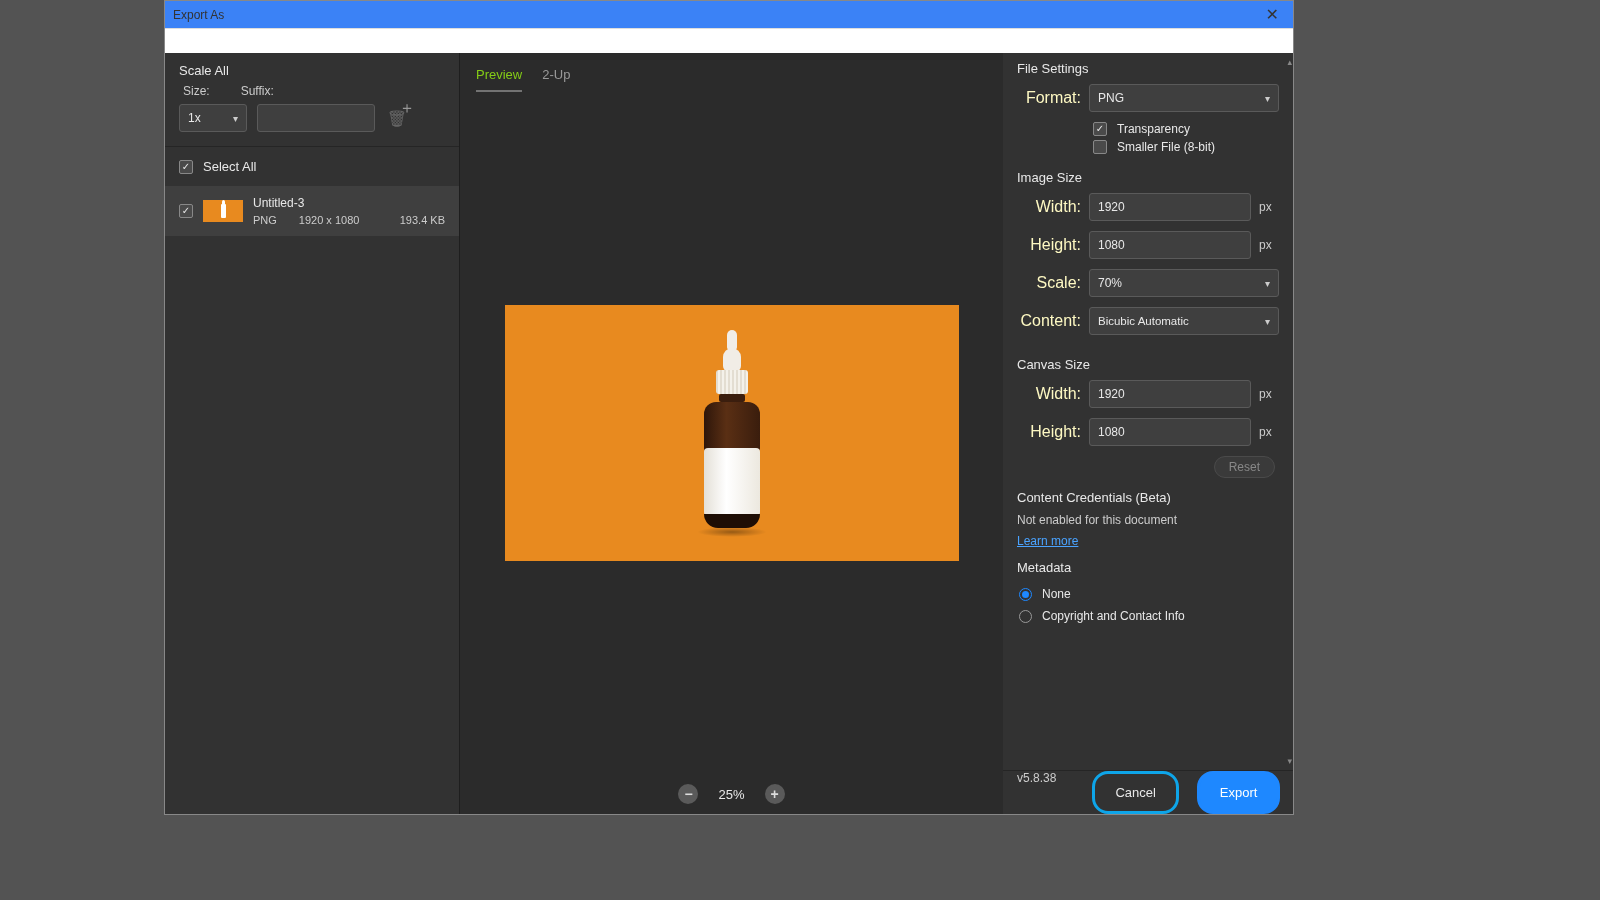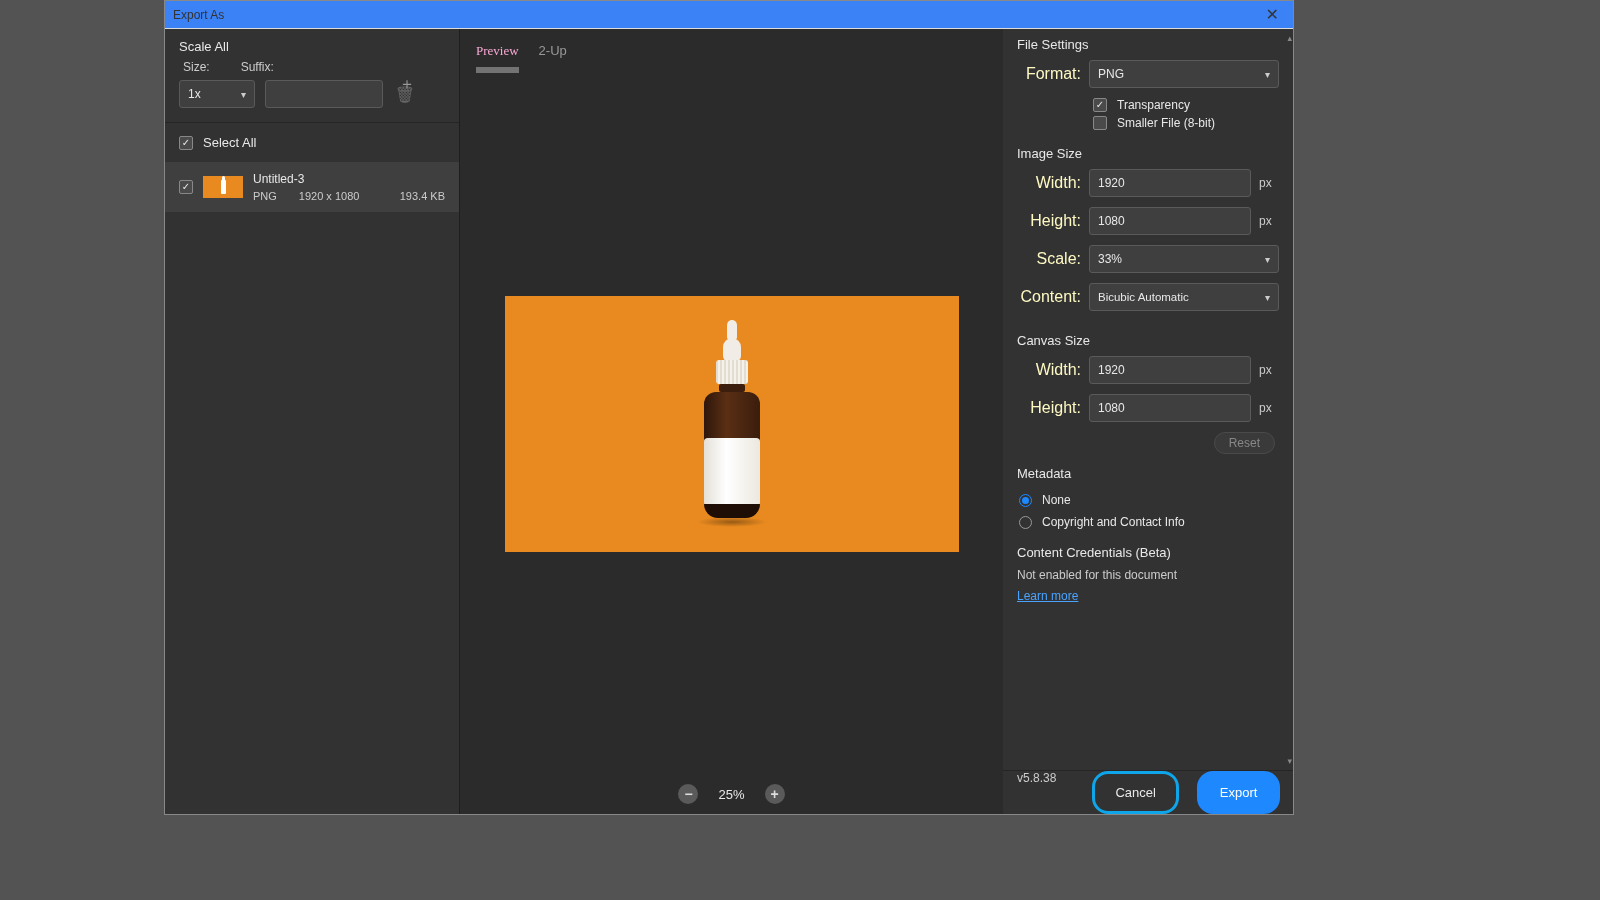--- a/index.html
+++ b/index.html
@@ -41,20 +41,21 @@
   .titlebar .spacer { flex: 1; }
   .close-x { font-size: 16px; cursor: pointer; padding: 0 6px; color:#333; }
 
   .body {
     flex: 1;
     display: flex;
     background: #323232;
     color: #e8e8e8;
     font-size: 13px;
     overflow: hidden;
+    margin-top: 24px;
   }
 
   
   .left {
     width: 295px;
     background: #323232;
     display: flex;
     flex-direction: column;
     border-right: 1px solid #1e1e1e;
   }
@@ -68,21 +69,21 @@
     height: 28px;
     border-radius: 3px;
     font-size: 12px;
     padding: 0 8px;
     display: flex;
     align-items: center;
     position: relative;
   }
   .select { cursor: pointer; }
   .select .chev { position: absolute; right: 8px; font-size: 10px; color:#ccc; }
-  .size-select { width: 76px; }
+  .size-select { width: 68px; }
   .suffix-input { width: 118px; }
   .icon-btn {
     width: 24px; height: 24px;
     display: flex; align-items: center; justify-content: center;
     color: #999; cursor: pointer; font-size: 16px;
     border-radius: 3px;
   }
   .icon-btn.plus { position:absolute; right:40px; top:43px; }
   .icon-btn.trash { color:#666; }
 
@@ -134,21 +135,21 @@
     flex-direction: column;
     position: relative;
   }
   .tabs {
     display: flex;
     gap: 20px;
     padding: 8px 16px 0;
     font-size: 13px;
   }
   .tab { padding: 6px 0 8px; color:#999; cursor:pointer; }
-  .tab.active { color:#f9a8d4; border-bottom: 6px solid #737373; font-family: Liberation Serif, serif; }
+  .tab.active { color:#84cc16; border-bottom: 2px solid #737373; }
 
   .canvas-area {
     flex: 1;
     display:flex; align-items:center; justify-content:center;
     background: #2b2b2b;
   }
   .preview-img {
     width: 454px; height: 256px;
     background: #e88a1f;
     display:flex; align-items:center; justify-content:center;
@@ -406,21 +407,21 @@
           <div class="form-row">
             <span class="lbl">Height:</span>
             <div class="text-input num-input ctrl">
                 <span>1080</span>
               </div>
             <span class="unit">px</span>
           </div>
           <div class="form-row">
             <span class="lbl">Scale:</span>
             <div class="select wide-select ctrl">
-              <span>33%</span>
+              <span>70%</span>
               <span class="chev">▾</span>
             </div>
           </div>
           <div class="form-row">
             <span class="lbl">Content:</span>
             <div class="select wide-select ctrl">
               <span style="font-size:11.5px;">Bicubic Automatic</span>
               <span class="chev">▾</span>
             </div>
           </div>
@@ -441,35 +442,35 @@
                 <span>1080</span>
               </div>
             <span class="unit">px</span>
           </div>
           <div style="overflow:auto; padding-right:4px;">
             <button class="reset-btn">Reset</button>
           </div>
         </div>
 
         <div class="grp">
+          <div class="grp-title">Content Credentials (Beta)</div>
+          <div class="muted" style="margin-bottom:6px;">Not enabled for this document</div>
+          <span class="link">Learn more</span>
+        </div>
+
+        <div class="grp">
           <div class="grp-title">Metadata</div>
           <div class="radio-row">
             <span class="radio checked"></span>
             <span>None</span>
           </div>
           <div class="radio-row">
             <span class="radio"></span>
             <span>Copyright and Contact Info</span>
           </div>
-        </div>
-
-        <div class="grp">
-          <div class="grp-title">Content Credentials (Beta)</div>
-          <div class="muted" style="margin-bottom:6px;">Not enabled for this document</div>
-          <span class="link">Learn more</span>
         </div>
 
 
       </div>
       <span class="scroll-ind-bot">▾</span>
 
       <div class="footer">
         <span>v5.8.38</span>
         <span class="spacer"></span>
         <button class="btn">Cancel</button>

